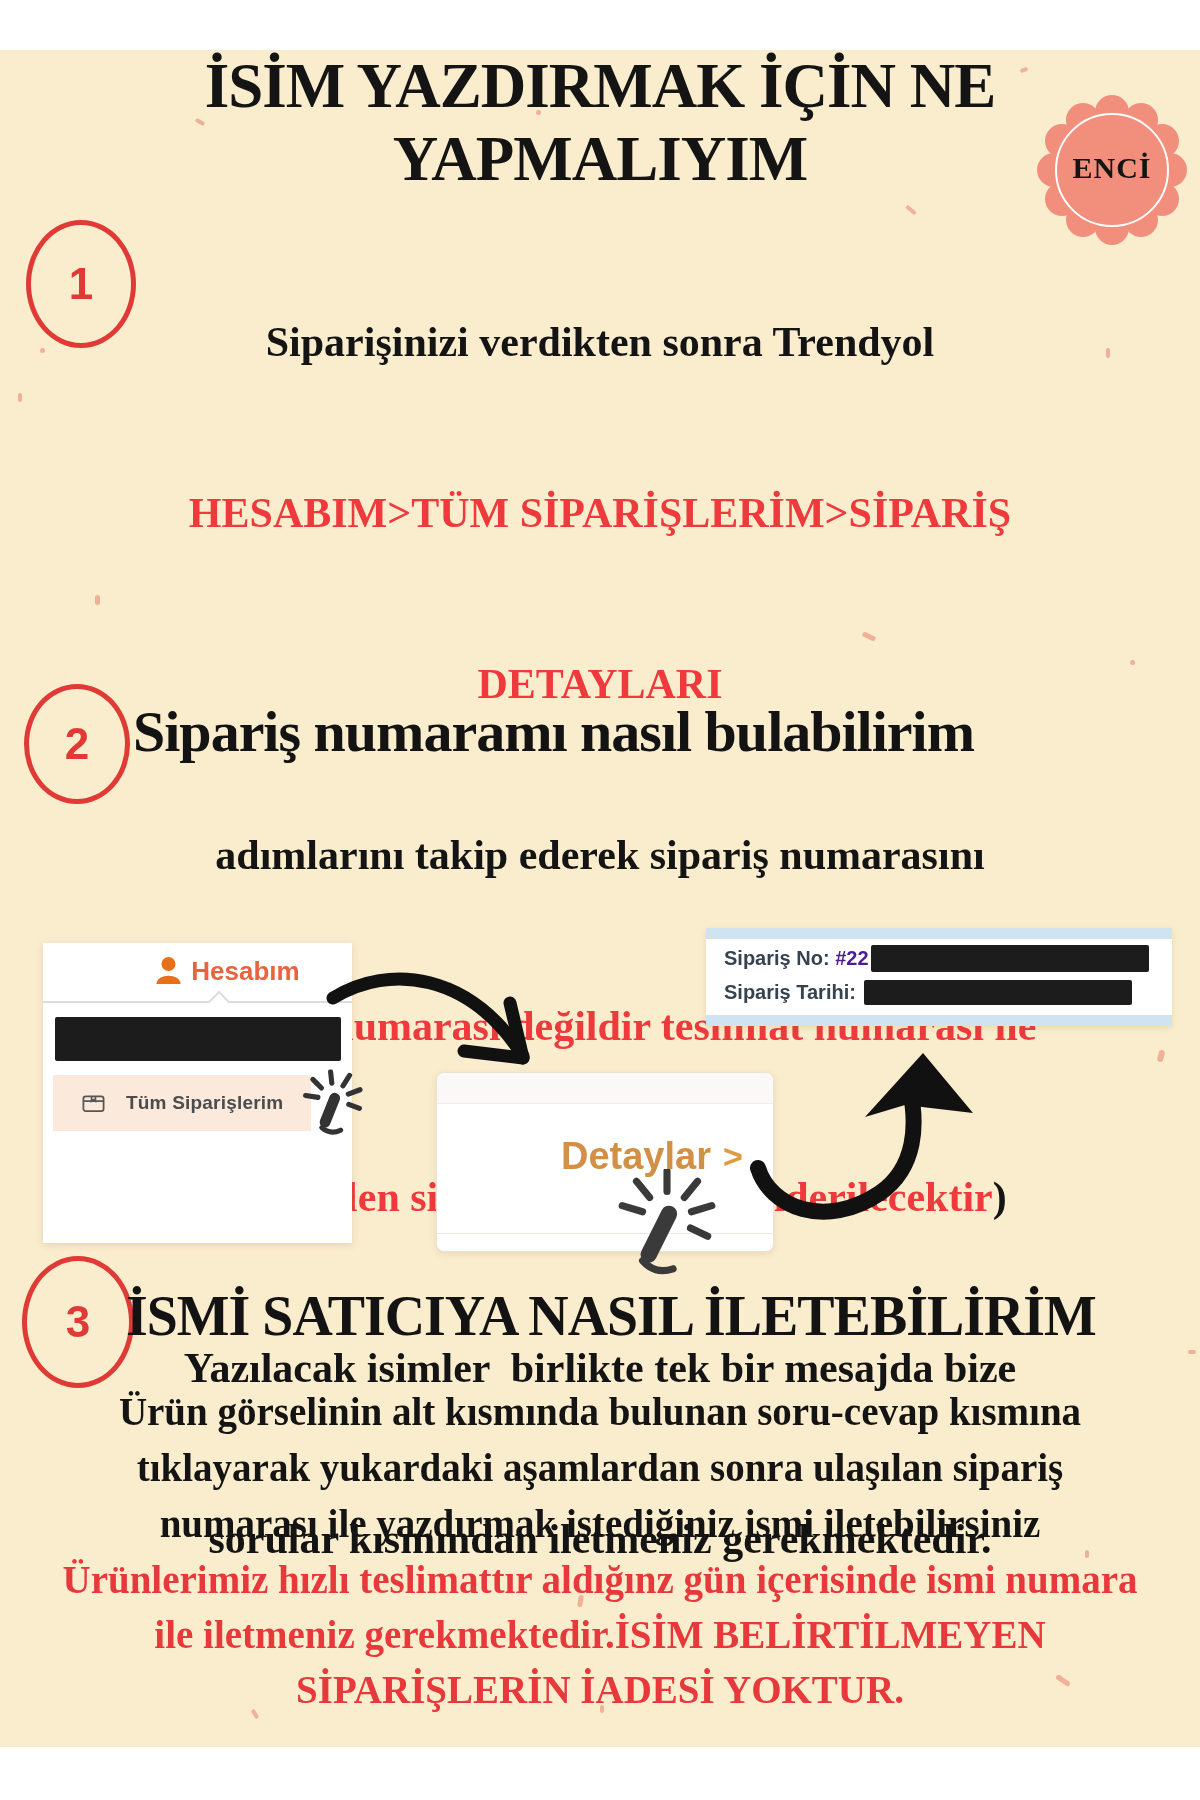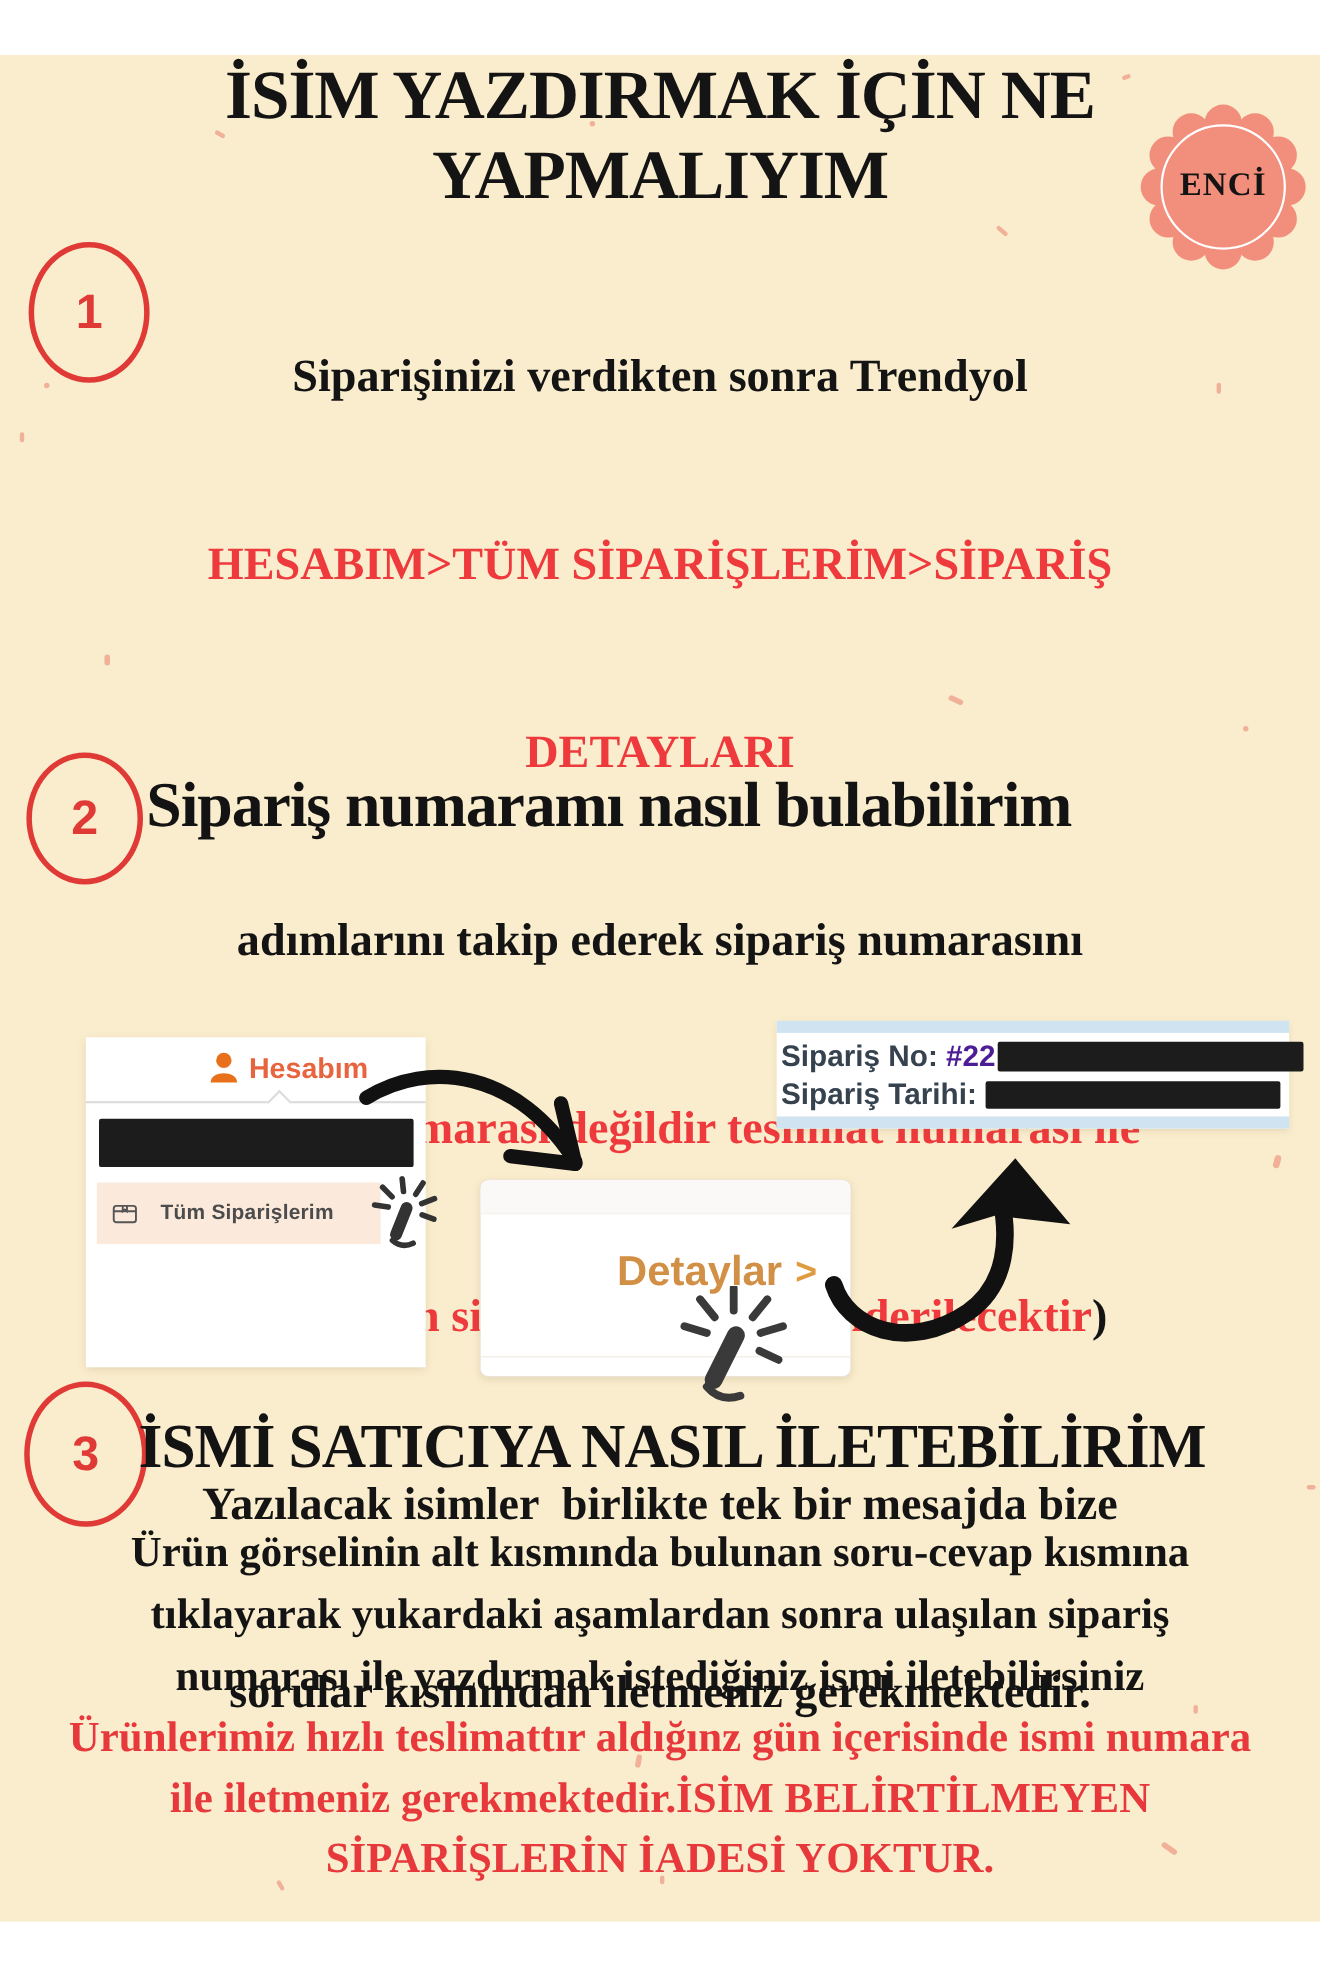--- a/index.html
+++ b/index.html
@@ -33,31 +33,31 @@
   
   .block1{position:absolute;left:50px;top:150px;width:1100px;text-align:center;
           font-size:42px;line-height:57px;font-weight:700;color:#141414;white-space:pre-wrap;}
   .block1 .red{color:#EE3A3C;}
 
   
   .h2{position:absolute;left:133px;top:648px;font-size:58px;font-weight:700;color:#131313;letter-spacing:-1px;}
 
   
   .account-card{position:absolute;left:43px;top:893px;width:309px;height:300px;background:#fff;
-                box-shadow:0 2px 8px rgba(120,100,60,.18);font-family:"Liberation Sans", sans-serif;margin-left:35px;}
+                box-shadow:0 2px 8px rgba(120,100,60,.18);font-family:"Liberation Sans", sans-serif;}
   .acct-header{position:absolute;left:0;top:0;width:100%;height:56px;display:flex;align-items:center;
                justify-content:center;gap:9px;transform:translateX(30px);}
   .acct-title{font-size:26px;font-weight:700;color:#E8643F;}
   .acct-divider{position:absolute;left:0;top:58px;width:100%;border-top:2px solid #dcdcdc;}
   .acct-notch{position:absolute;left:168px;top:51px;width:14px;height:14px;background:#fff;
               transform:rotate(45deg);border-left:2px solid #dcdcdc;border-top:2px solid #dcdcdc;}
   .redacted{background:#1c1c1c;border-radius:2px;display:inline-block;}
   .name-bar{position:absolute;left:12px;top:74px;width:286px;height:44px;}
   .menu-row{position:absolute;left:10px;width:258px;height:52px;display:flex;align-items:center;
-            gap:20px;padding-left:13px;box-sizing:border-box;
+            gap:20px;padding-left:28px;box-sizing:border-box;
             font-size:19px;font-weight:700;color:#4c4c4c;letter-spacing:.2px;}
   .menu-row.hl{background:#FBE9DC;}
   .r1{top:132px;height:56px;}
   .r2{top:200px;}
   .r3{top:258px;}
 
   
   .click-sm{position:absolute;left:258px;top:126px;width:66px;height:70px;transform:rotate(-6deg);}
   .click-lg{position:absolute;left:178px;top:96px;width:104px;height:112px;}
 
@@ -71,22 +71,22 @@
   .details-link{position:absolute;left:124px;top:62px;font-size:38px;font-weight:700;color:#D19045;
                 display:flex;align-items:center;gap:12px;}
   .details-chev{font-size:34px;font-weight:700;color:#E09A3F;}
 
   
   .order-card{position:absolute;left:706px;top:878px;width:466px;height:98px;background:#fff;
               box-shadow:0 2px 6px rgba(120,100,60,.15);font-family:"Liberation Sans", sans-serif;}
   .order-card::before,.order-card::after{content:"";position:absolute;left:0;width:100%;height:11px;background:#CFE4F0;}
   .order-card::before{top:0;}
   .order-card::after{bottom:0;}
-  .order-line{position:absolute;left:4px;display:flex;align-items:center;
-              font-size:27px;font-weight:700;color:#36434F;white-space:pre;text-align:center;}
+  .order-line{position:absolute;left:18px;display:flex;align-items:center;
+              font-size:20px;font-weight:700;color:#36434F;white-space:pre;text-align:center;}
   .ol1{top:17px;}
   .ol2{top:52px;}
   .order-prefix{color:#4c1d95;font-weight:700;}
   .no-bar{width:278px;height:27px;margin-left:2px;}
   .date-bar{width:268px;height:25px;margin-left:8px;}
 
   
   .arrow1{position:absolute;left:320px;top:898px;}
   .arrow2{position:absolute;left:745px;top:995px;}
 

